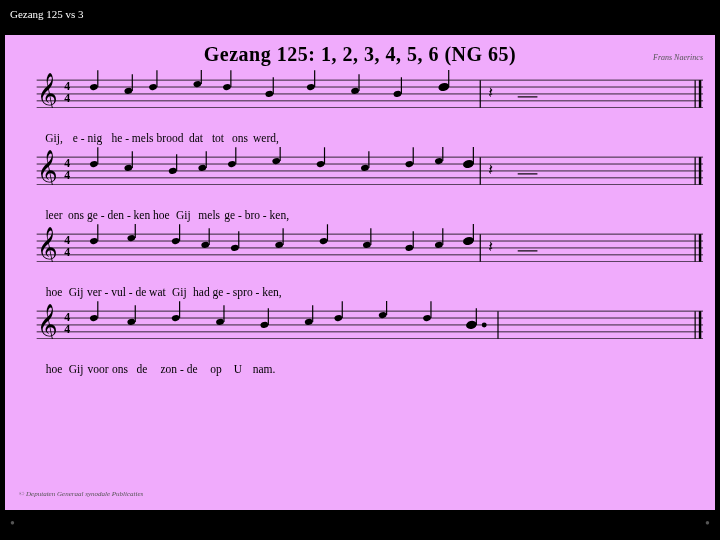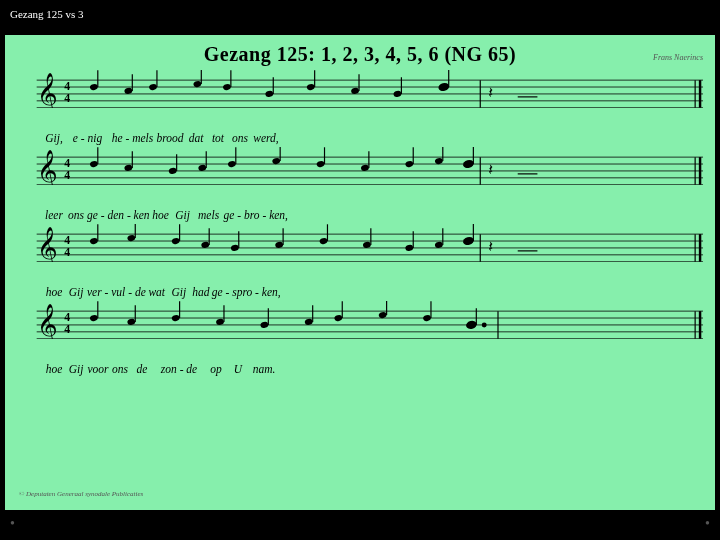--- a/index.html
+++ b/index.html
@@ -29,21 +29,21 @@
       font-size: 11px;
     }
 
     
     #sheet-music {
       position: absolute;
       top: 35px;
       left: 5px;
       right: 5px;
       bottom: 30px;
-      background: #86efac;
+      background: #f0abfc;
       padding: 8px 10px;
     }
 
     
     .bottom-dot-left {
       position: absolute;
       bottom: 8px;
       left: 10px;
       color: #000;
       font-size: 14px;
@@ -80,21 +80,20 @@
       display: flex;
       flex-direction: row;
       align-items: baseline;
       font-size: 12px;
       color: #000;
       font-family: 'Times New Roman', Times, serif;
       padding-left: 28px;
       margin-top: 0px;
       margin-bottom: 3px;
       gap: 0px;
-      font-style: italic;
     }
 
     .lw {
       min-width: 30px;
       text-align: center;
       font-size: 11.5px;
       letter-spacing: 0;
     }
 
     .lw-wide {

